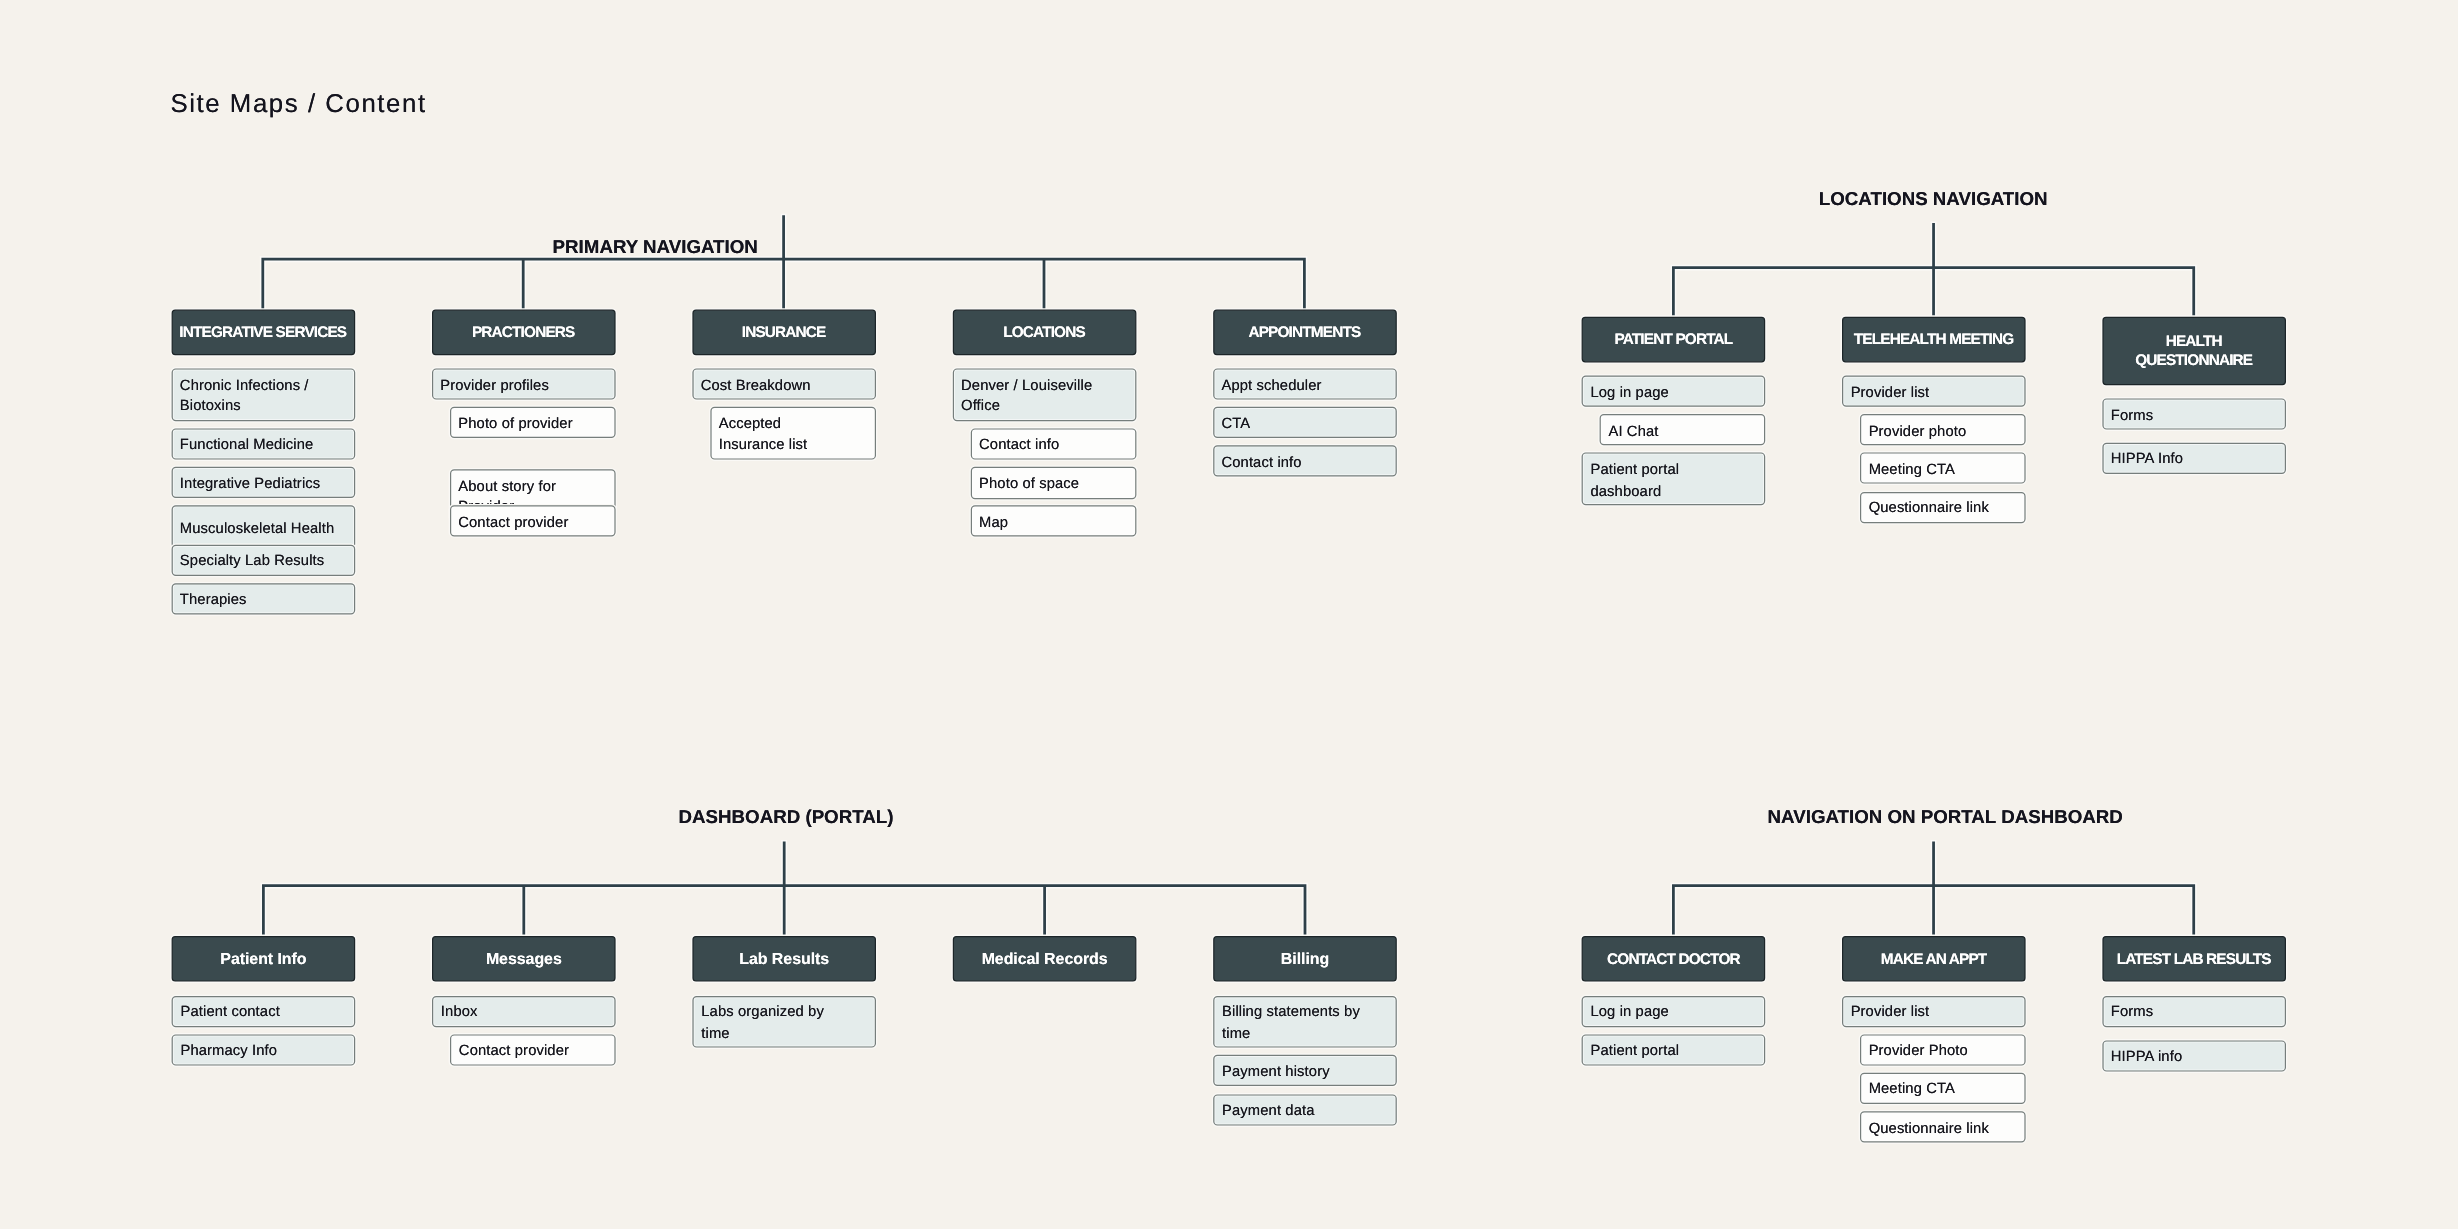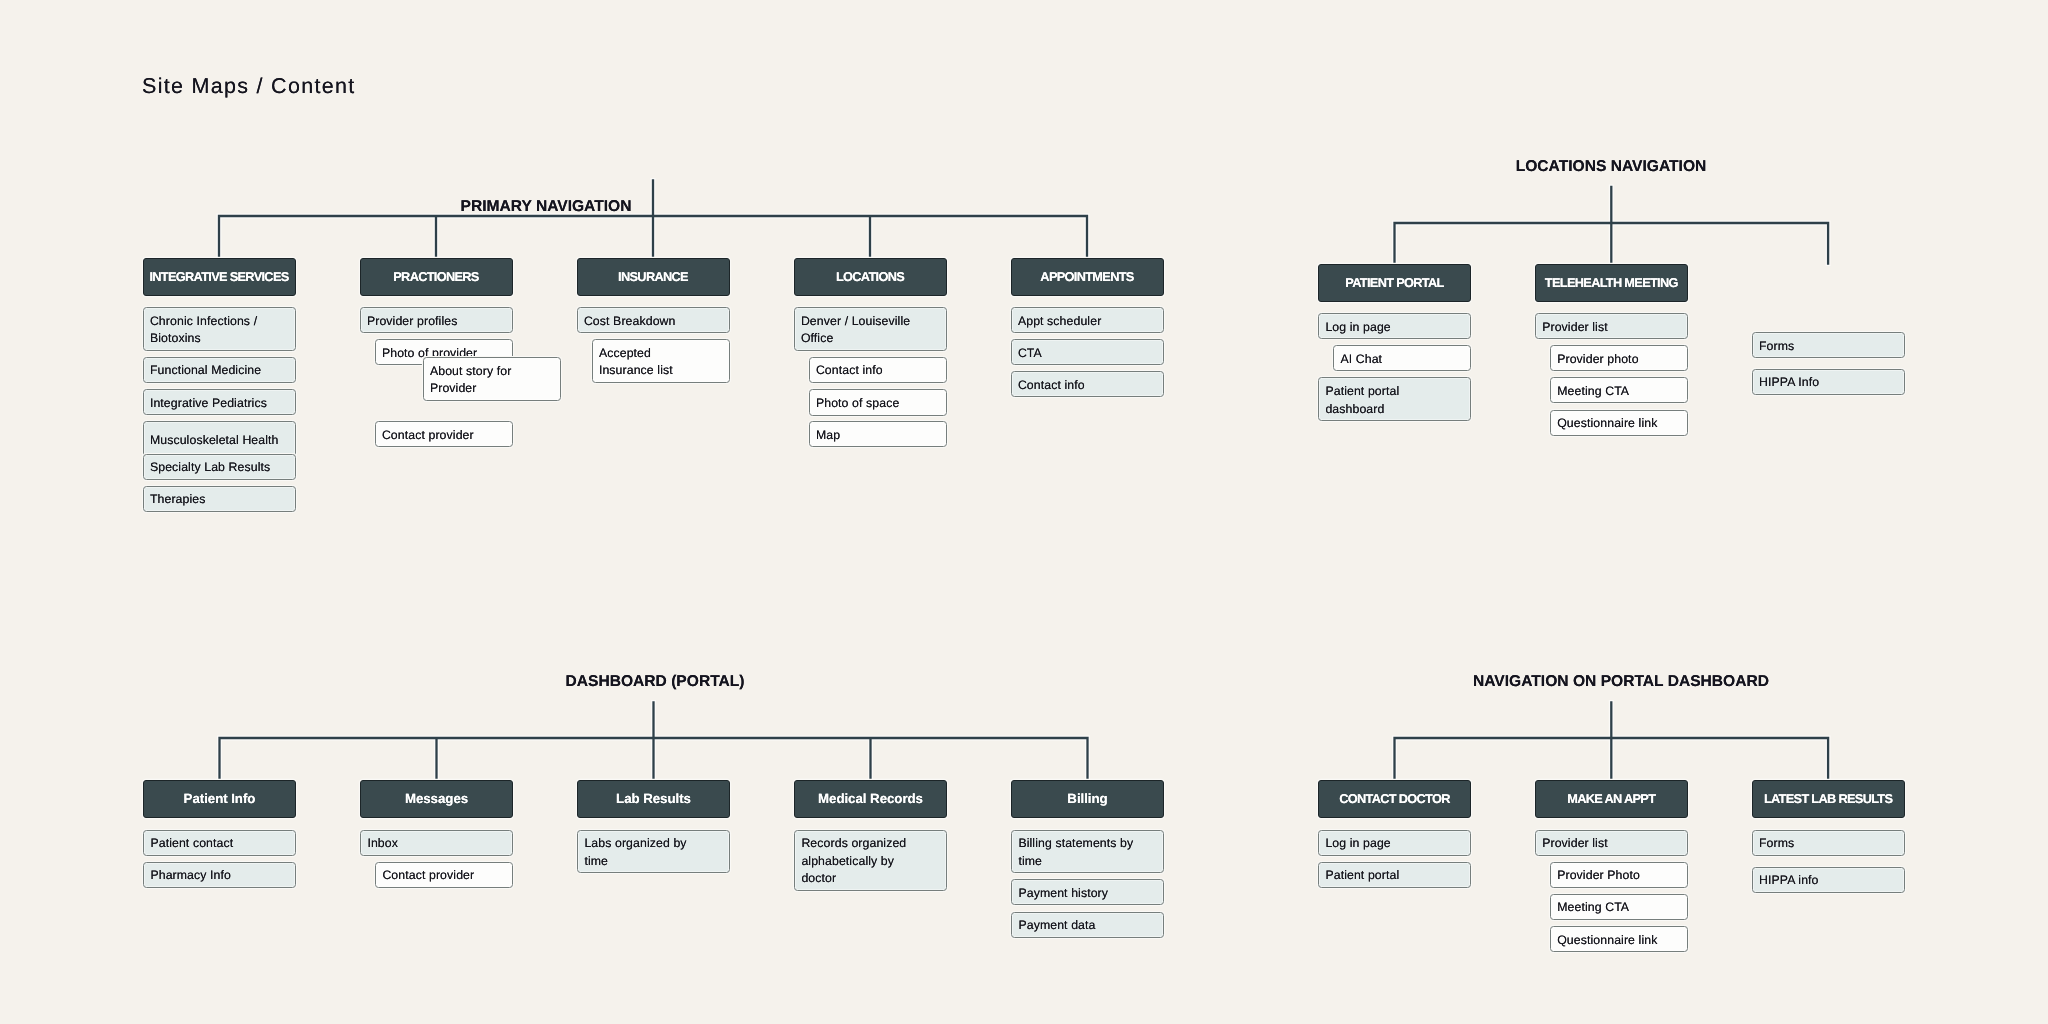--- a/index.html
+++ b/index.html
@@ -97,21 +97,21 @@
     </div>
     <div class="hdr caps" style="left: 359.5px; top: 257.5px; width: 153px; height: 38px;">
       <span>PRACTIONERS</span>
     </div>
     <div class="item l1" style="left: 359.5px; top: 307px; width: 153px; height: 26px;">
       <span>Provider profiles</span>
     </div>
     <div class="item l2" style="left: 374.5px; top: 339.2px; width: 138px; height: 26px;">
       <span>Photo of provider</span>
     </div>
-    <div class="item l2" style="left: 374.5px; top: 357px; width: 138px; height: 43.7px; margin-left: 48px;">
+    <div class="item l2" style="left: 374.5px; top: 391px; width: 138px; height: 43.7px;">
       <span>About story for</span>
       <span>Provider</span>
     </div>
     <div class="item l2" style="left: 374.5px; top: 421.3px; width: 138px; height: 26px;">
       <span>Contact provider</span>
     </div>
     <div class="hdr caps" style="left: 576.5px; top: 257.5px; width: 153px; height: 38px;">
       <span>INSURANCE</span>
     </div>
     <div class="item l1" style="left: 576.5px; top: 307px; width: 153px; height: 26px;">
@@ -175,20 +175,24 @@
     </div>
     <div class="item l2" style="left: 1549.8px; top: 345.2px; width: 138px; height: 26px;">
       <span>Provider photo</span>
     </div>
     <div class="item l2" style="left: 1549.8px; top: 377.4px; width: 138px; height: 26px;">
       <span>Meeting CTA</span>
     </div>
     <div class="item l2" style="left: 1549.8px; top: 409.6px; width: 138px; height: 26px;">
       <span>Questionnaire link</span>
     </div>
+    <div class="hdr caps" style="left: 1751.6px; top: 263.5px; width: 153px; height: 57px;">
+      <span>HEALTH</span>
+      <span>QUESTIONNAIRE</span>
+    </div>
     <div class="item l1" style="left: 1751.6px; top: 332px; width: 153px; height: 26px;">
       <span>Forms</span>
     </div>
     <div class="item l1" style="left: 1751.6px; top: 368.6px; width: 153px; height: 26px;">
       <span>HIPPA Info</span>
     </div>
     <div class="section-title" style="left: 655px; top: 673px;">DASHBOARD (PORTAL)</div>
     <svg class="conn-svg" width="2048" height="1024" style="position: absolute; left: 0px; top: 0px; overflow: visible; pointer-events: none;">
       <path d="M 653.5 702.5 V 738 M 219.5 738 H 1087.5 M 219.5 738 V 780 M 436.5 738 V 780 M 653.5 738 V 780 M 870.5 738 V 780 M 1087.5 738 V 780" stroke="#FBFAF8" stroke-width="4.9" fill="none" stroke-linecap="square"></path>
       <path d="M 653.5 702.5 V 738 M 219.5 738 H 1087.5 M 219.5 738 V 780 M 436.5 738 V 780 M 653.5 738 V 780 M 870.5 738 V 780 M 1087.5 738 V 780" stroke="#2E4049" stroke-width="2.3" fill="none" stroke-linecap="square"></path>
@@ -214,25 +218,20 @@
     <div class="hdr mixed" style="left: 577px; top: 780px; width: 153px; height: 38px;">
       <span>Lab Results</span>
     </div>
     <div class="item l1" style="left: 577px; top: 829.5px; width: 153px; height: 43.7px;">
       <span>Labs organized by</span>
       <span>time</span>
     </div>
     <div class="hdr mixed" style="left: 794px; top: 780px; width: 153px; height: 38px;">
       <span>Medical Records</span>
     </div>
-    <div class="item l1" style="left: 794px; top: 829.5px; width: 153px; height: 61.4px;">
-      <span>Records organized</span>
-      <span>alphabetically by</span>
-      <span>doctor</span>
-    </div>
     <div class="hdr mixed" style="left: 1011px; top: 780px; width: 153px; height: 38px;">
       <span>Billing</span>
     </div>
     <div class="item l1" style="left: 1011px; top: 829.5px; width: 153px; height: 43.7px;">
       <span>Billing statements by</span>
       <span>time</span>
     </div>
     <div class="item l1" style="left: 1011px; top: 879.4px; width: 153px; height: 26px;">
       <span>Payment history</span>
     </div>

